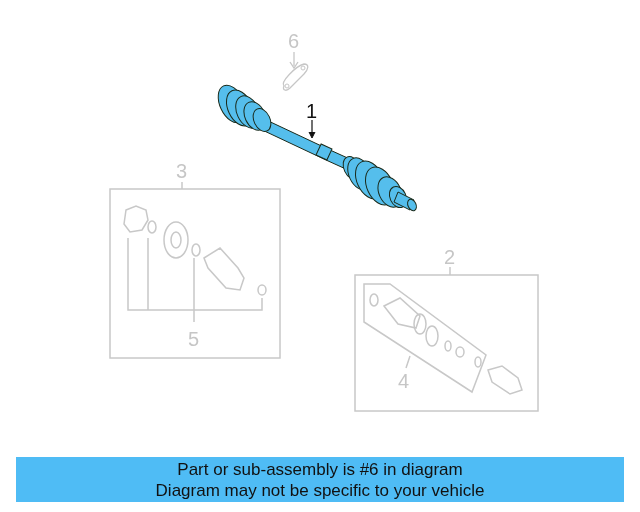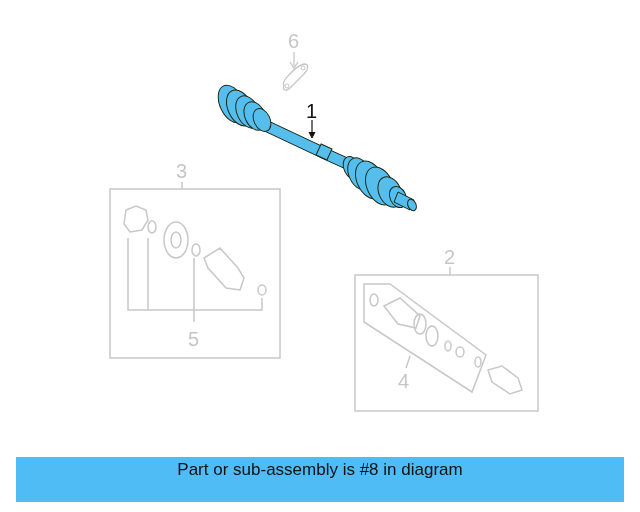--- a/index.html
+++ b/index.html
@@ -80,14 +80,15 @@
     <ellipse cx="448" cy="346" rx="3" ry="5"></ellipse>
     <ellipse cx="460" cy="352" rx="4" ry="5"></ellipse>
     <ellipse cx="478" cy="362" rx="3" ry="5"></ellipse>
     <path d="M488,370 l14,-4 l16,12 l4,12 l-12,4 l-18,-12 Z"></path>
     <text class="callout" stroke="none" x="398" y="388">4</text>
     <line x1="406" y1="368" x2="410" y2="356"></line>
   </g>
 </svg>
 
 <div class="banner" style="background:#4FBCF5;">
-  <div>Part or sub-assembly is #8 in diagram</div>
+  <div>Part or sub-assembly is #6 in diagram</div>
+  <div>Diagram may not be specific to your vehicle</div>
 </div>
 
 </body></html>

